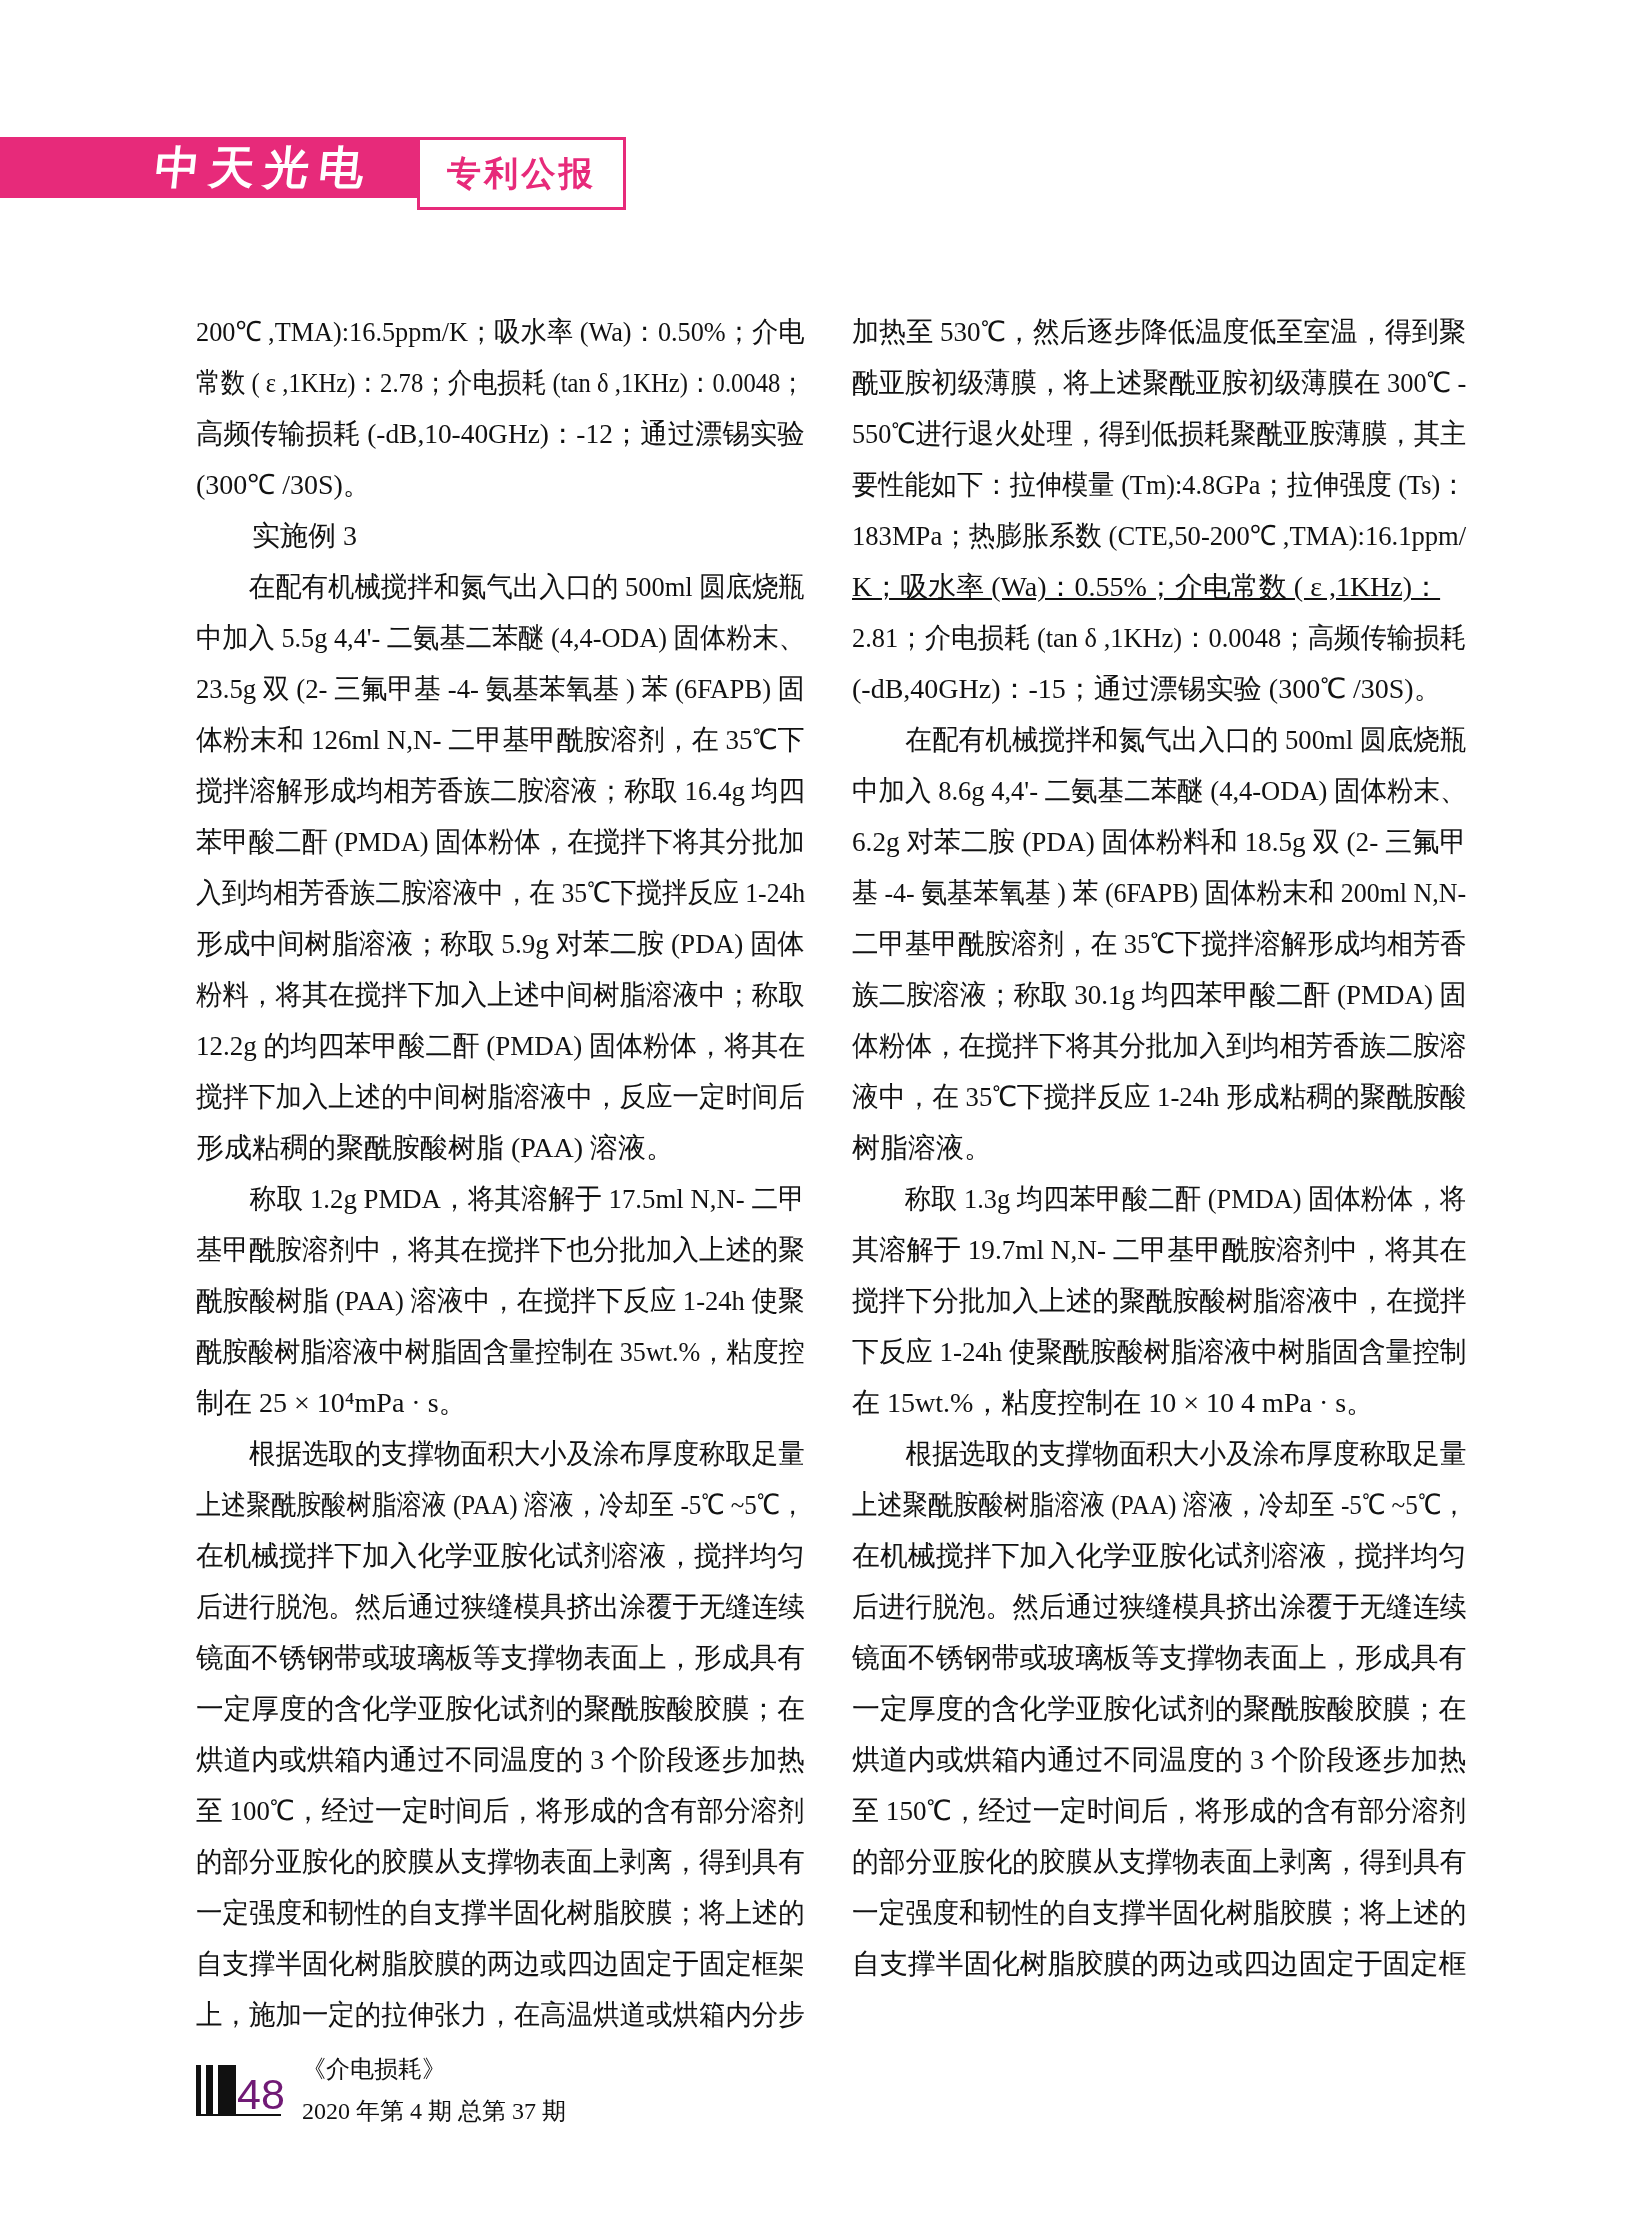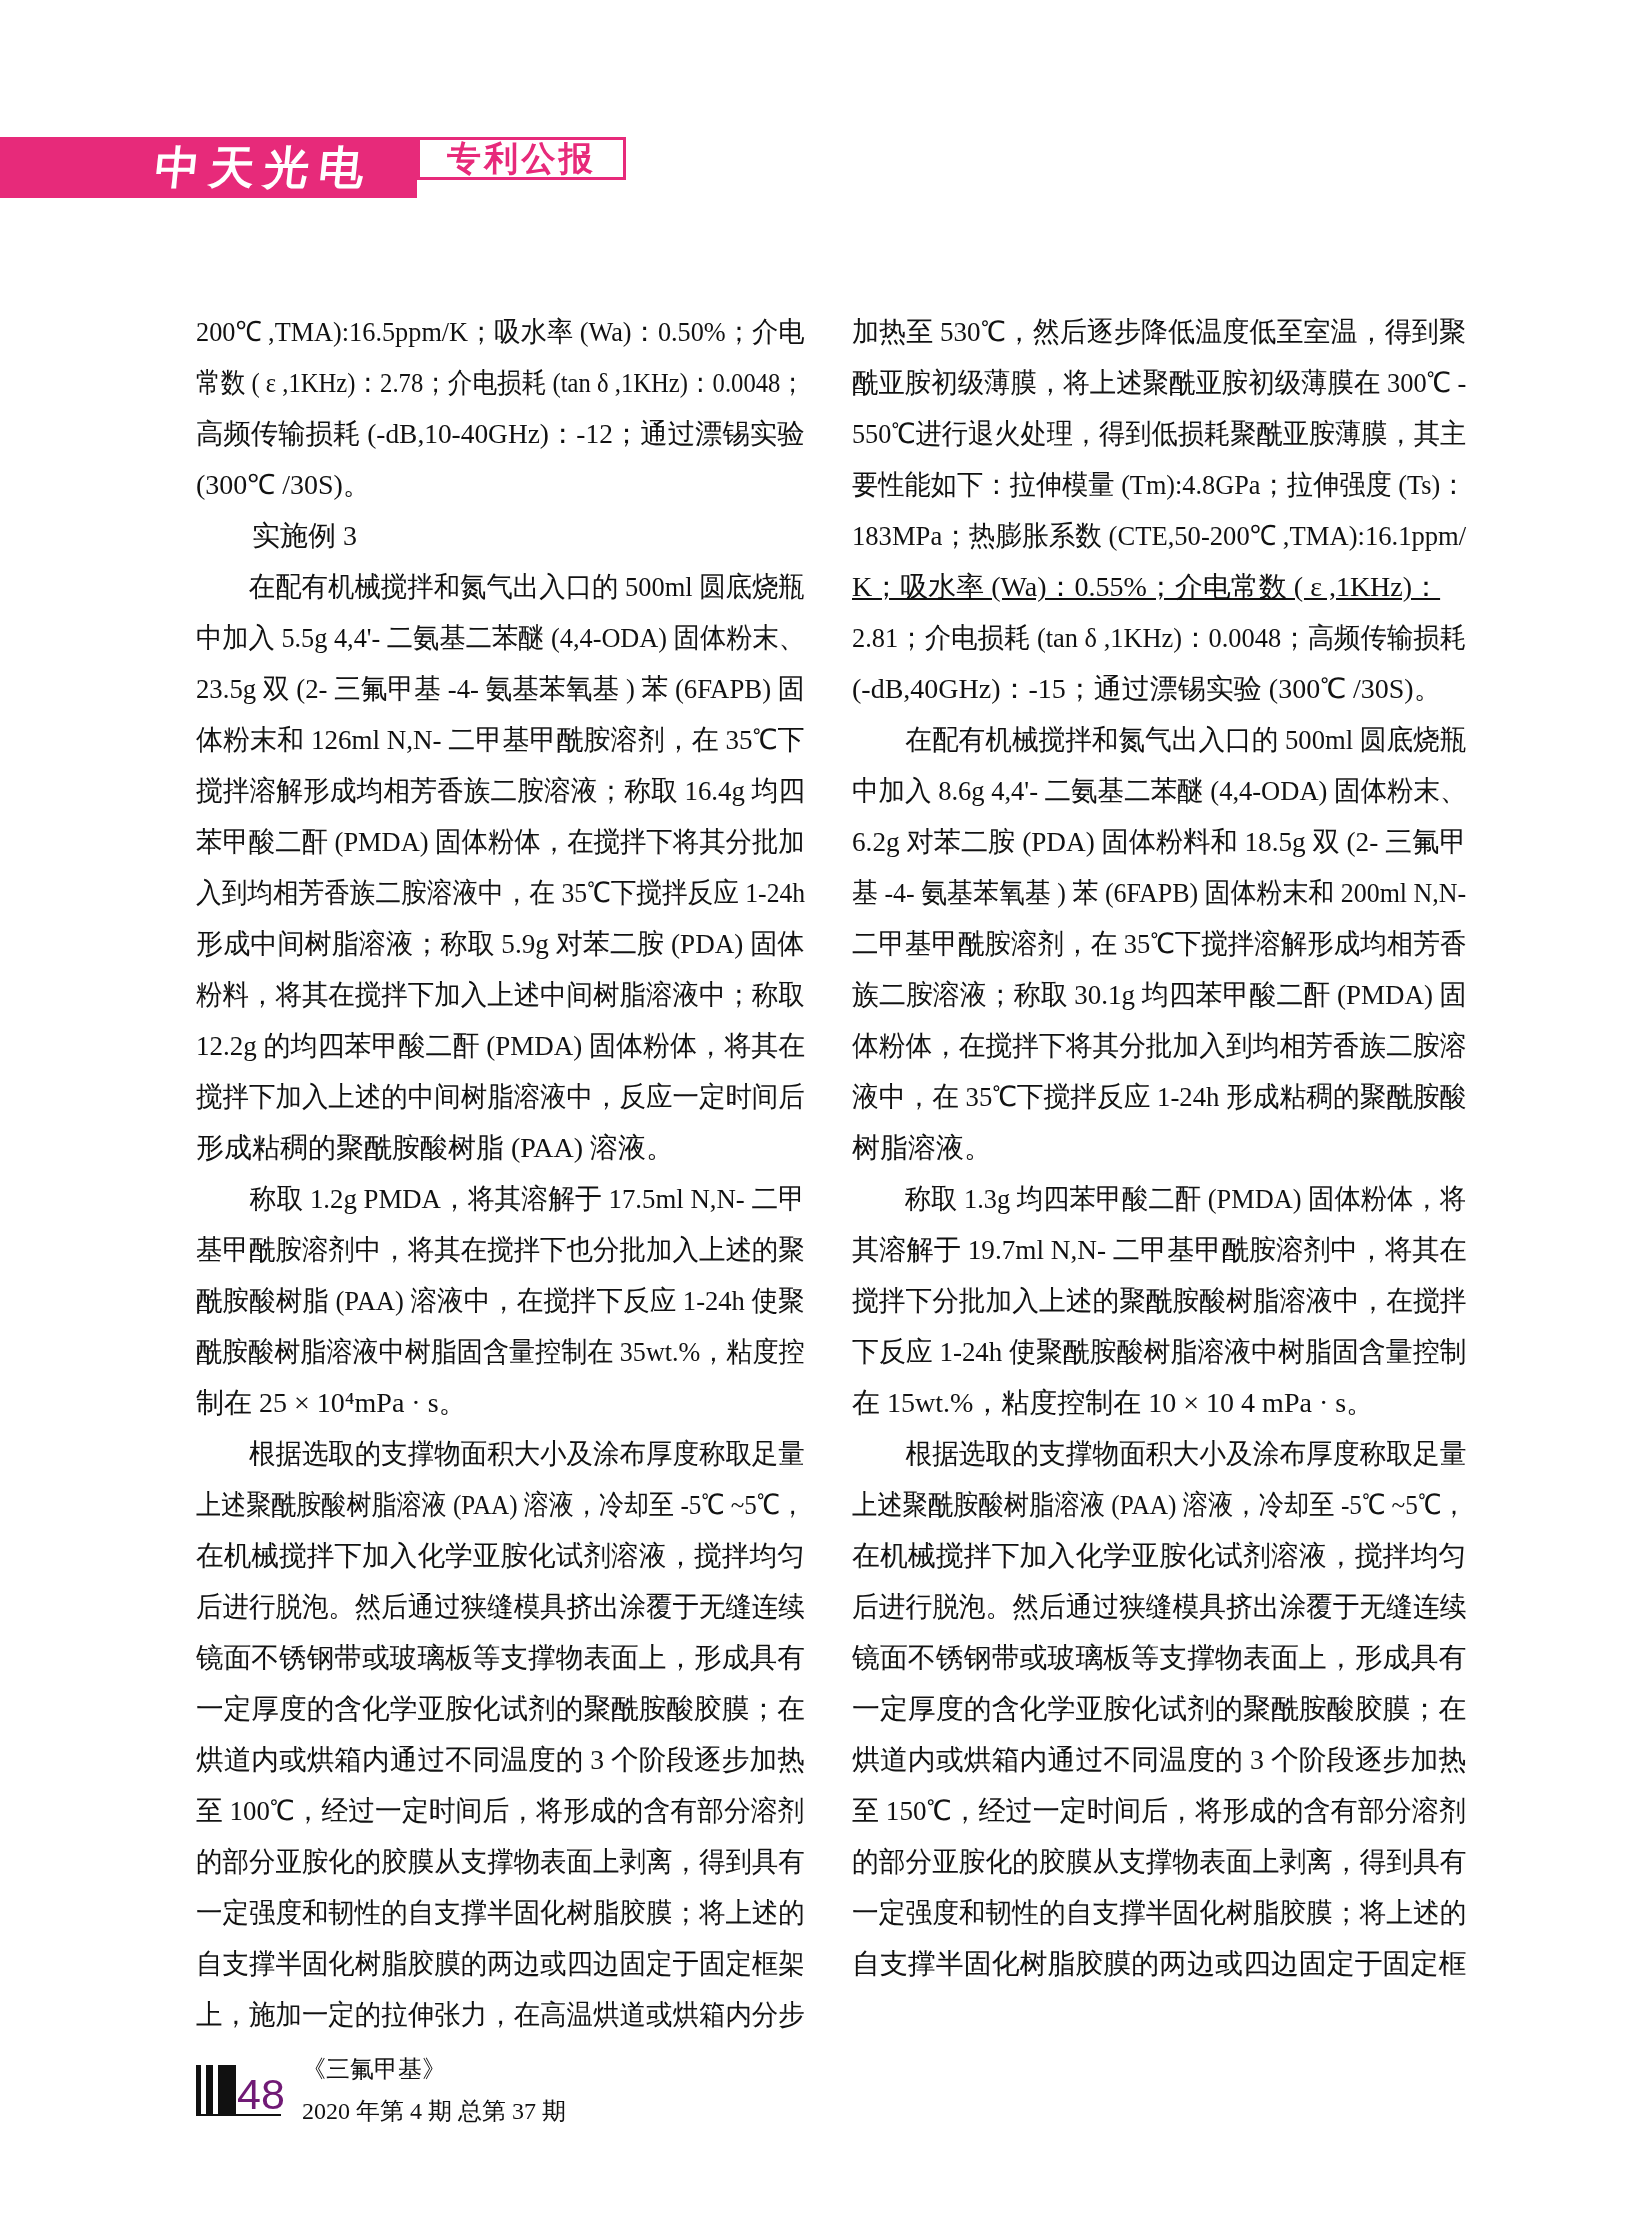--- a/index.html
+++ b/index.html
@@ -3,21 +3,21 @@
 <meta charset="utf-8">
 <style>
   html,body{margin:0;padding:0;background:#9a9a9a;}
   .page{position:relative;width:1650px;height:2239px;background:#ffffff;overflow:hidden;
         font-family:"Liberation Serif",serif;color:#151515;}
   
   .brand-bar{position:absolute;left:0;top:137px;width:417px;height:61px;background:#e72a7a;
              display:flex;align-items:center;justify-content:flex-end;padding-right:44px;box-sizing:border-box;}
   .logo{color:#ffffff;font-size:45px;font-weight:bold;letter-spacing:9.6px;
         font-family:"DejaVu Serif",serif;transform:skewX(-6deg);white-space:nowrap;}
-  .badge{position:absolute;left:417px;top:137px;width:209px;height:43px;background:#ffffff;
+  .badge{position:absolute;left:417px;top:137px;width:209px;height:73px;background:#ffffff;
          border:3.2px solid #e72a7a;box-sizing:border-box;display:flex;align-items:center;justify-content:center;}
   .badge-label{color:#e72a7a;font-size:34px;font-weight:bold;letter-spacing:3.2px;
                font-family:"Liberation Sans",sans-serif;white-space:nowrap;}
   
   .col{position:absolute;top:306px;font-size:28px;line-height:51px;color:#121212;}
   .col-left{left:196px;width:607px;}
   .col-right{left:852px;width:613px;}
   .tline{height:51px;white-space:nowrap;}
   .ind{text-indent:56px;}
   
@@ -115,18 +115,18 @@
       <div class="tline" style="transform-origin: left center; transform: scaleX(0.954037);">一定强度和韧性的自支撑半固化树脂胶膜；将上述的</div>
       <div class="tline" style="transform-origin: left center; transform: scaleX(0.997403);">自支撑半固化树脂胶膜的两边或四边固定于固定框</div>
     </section>
 
   <div class="footer-bars">
     <i class="b1"></i><i class="b2"></i><i class="b3"></i>
   </div>
   <div class="pageno">48</div>
   <div class="footer-rule"></div>
   <div class="journal">
-    <div>《三氟甲基》</div>
+    <div>《介电损耗》</div>
     <div>2020 年第 4 期 总第 37 期</div>
   </div>
 
 </div>
 
 
 </body></html>

